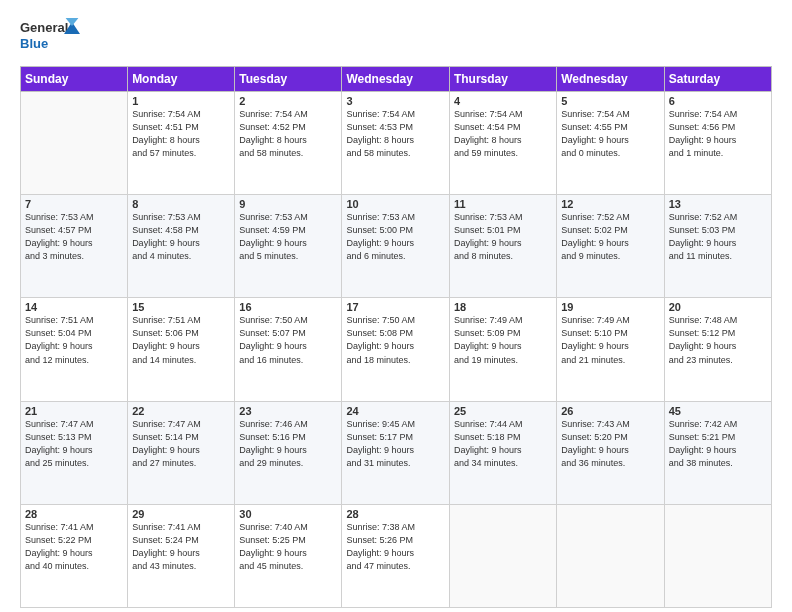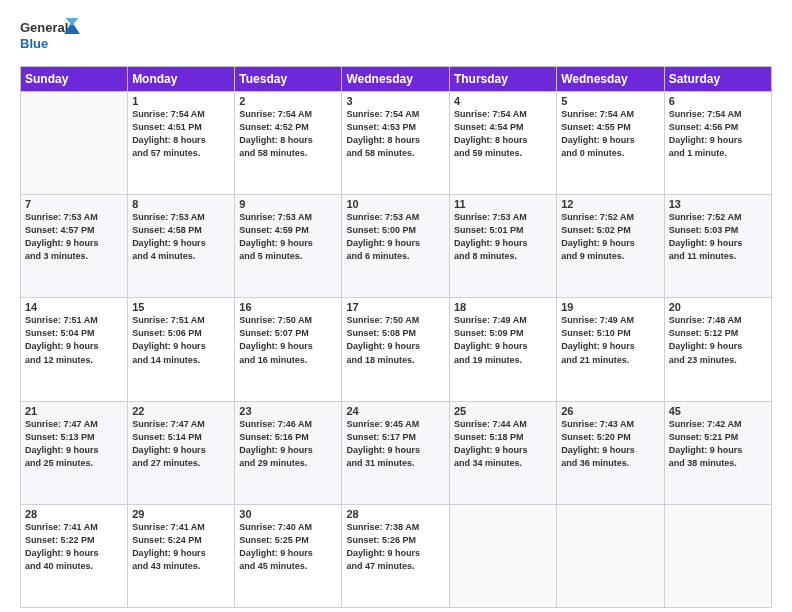--- a/index.html
+++ b/index.html
@@ -72,21 +72,20 @@
       font-size: 11px;
       font-weight: bold;
       color: #333;
       display: block;
       margin-bottom: 1px;
     }
     .day-info {
       font-size: 9px;
       color: #333;
       line-height: 1.45;
-      font-weight: bold;
     }
     .empty-cell {
       background: #f9f9f9 !important;
     }
   </style>
 </head>
 <body>
 
 <div class="page">
   <div class="header">

